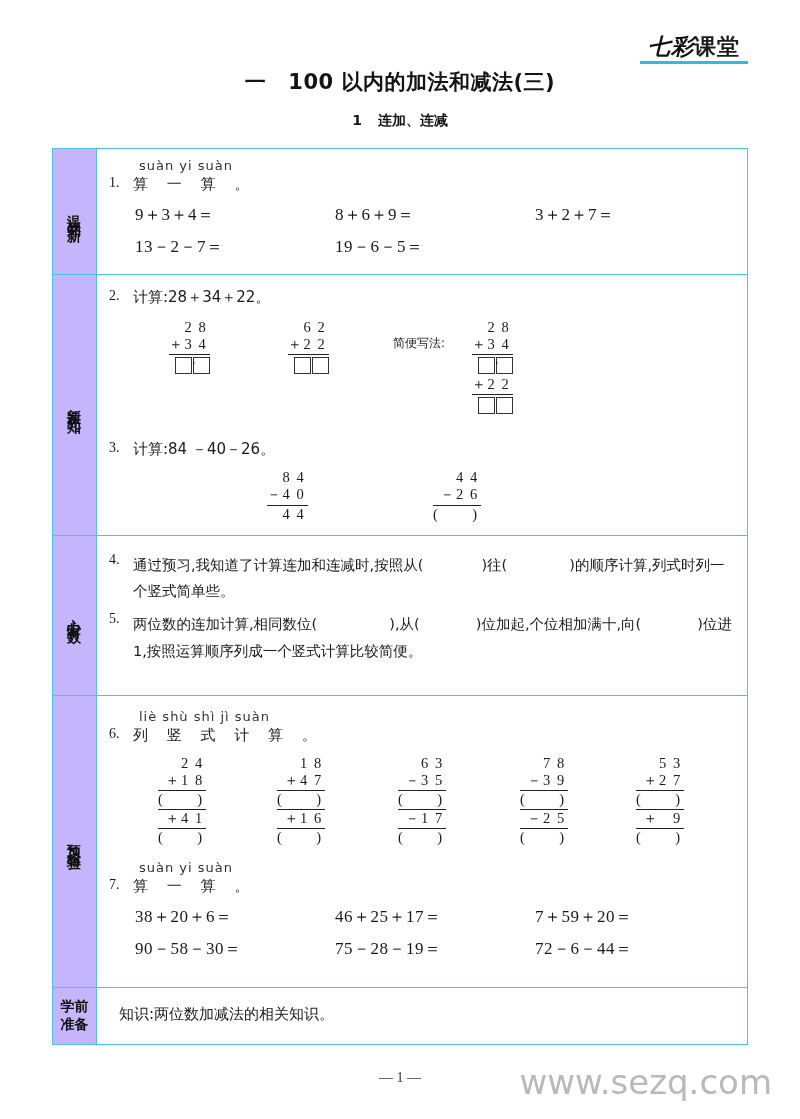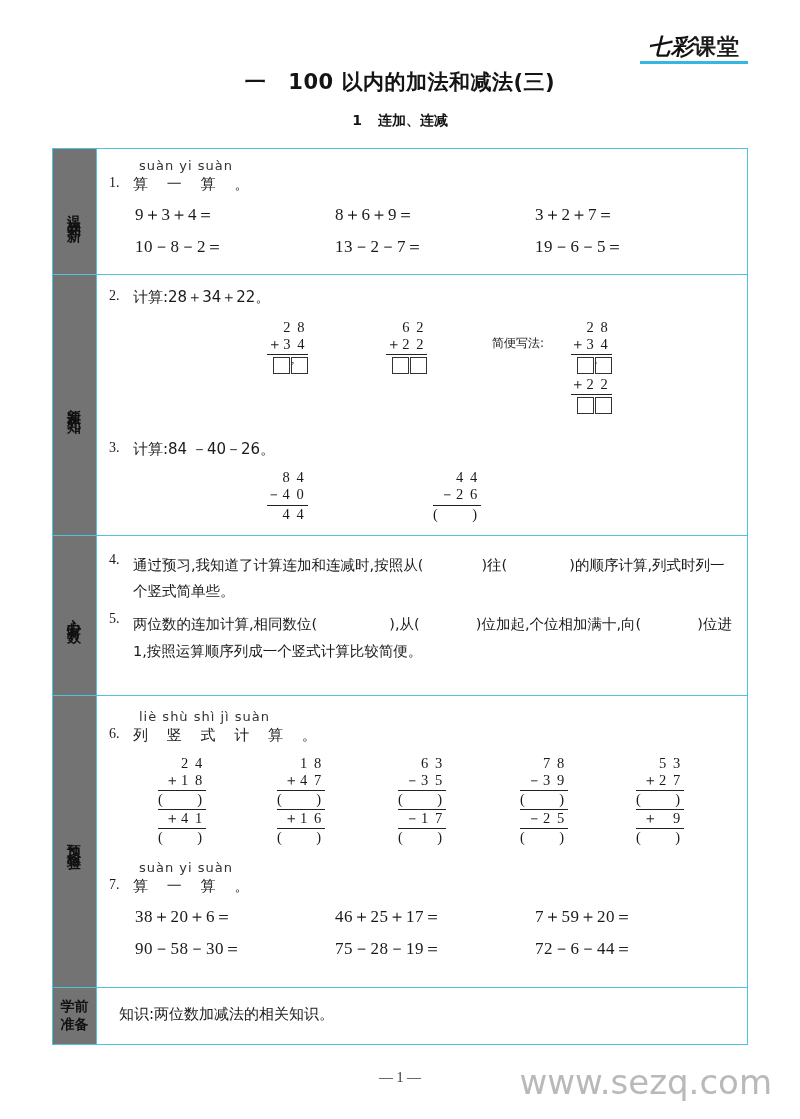--- a/index.html
+++ b/index.html
@@ -51,21 +51,21 @@
     position: absolute; left: 52px; top: 148px;
     width: 696px;
     border: 1.5px solid #4fc3dd;
     border-collapse: collapse;
     background: #fff;
   }
   .wb .row { display: flex; border-bottom: 1.5px solid #4fc3dd; }
   .wb .row:last-child { border-bottom: none; }
   .label-cell {
     width: 44px; flex: 0 0 44px;
-    background: #737373;
+    background: #c4b5fd;
     border-right: 1.5px solid #4fc3dd;
     display: flex; align-items: center; justify-content: center;
   }
   .label-v {
     writing-mode: vertical-rl;
     font-family: "DejaVu Sans", sans-serif;
     font-weight: bold; font-size: 14px; color: #111;
     letter-spacing: 4px;
     line-height: 1;
   }
@@ -170,39 +170,38 @@
         <div class="numbered">
           <div class="n">1.</div>
           <div class="body spaced-cn">算 一 算 。</div>
         </div>
         <div class="expr-row">
           <div class="col"><span class="expr">9＋3＋4＝</span></div>
           <div class="col"><span class="expr">8＋6＋9＝</span></div>
           <div class="col"><span class="expr">3＋2＋7＝</span></div>
         </div>
         <div class="expr-row">
-          <div class="col"><span class="expr">10－8－2＝</span></div>
           <div class="col"><span class="expr">13－2－7＝</span></div>
           <div class="col"><span class="expr">19－6－5＝</span></div>
         </div>
       </div>
     </div>
 
     <div class="row" style="min-height:251px;">
       <div class="label-cell">
         <div class="label-v">新课先知</div>
       </div>
       <div class="content-cell" style="padding-top:13px;">
 
         <div class="numbered">
           <div class="n">2.</div>
           <div class="body cn">计算:28＋34＋22。</div>
         </div>
 
-        <div class="vgroup" style="margin-top:12px;justify-content:center;">
+        <div class="vgroup" style="margin-top:12px;">
 
           <div class="vslot" style="width:108px;">
             <div class="vstack">
               <div class="vrow"><span class="op"></span><span class="dg">2</span><span class="dg">8</span></div>
               <div class="vrow vrule"><span class="op">＋</span><span class="dg">3</span><span class="carry"><span>,</span></span><span class="dg">4</span></div>
               <div class="boxes">
                   <div class="abox"></div>
                   <div class="abox"></div>
                 </div>
             </div>

